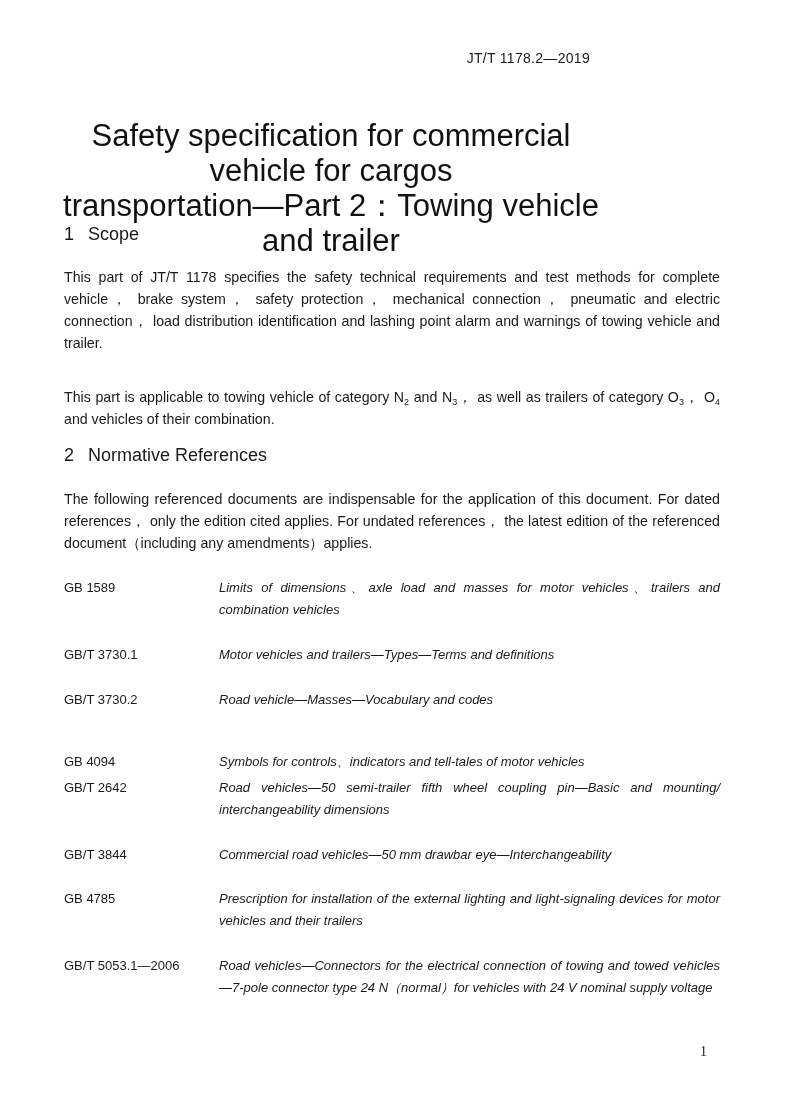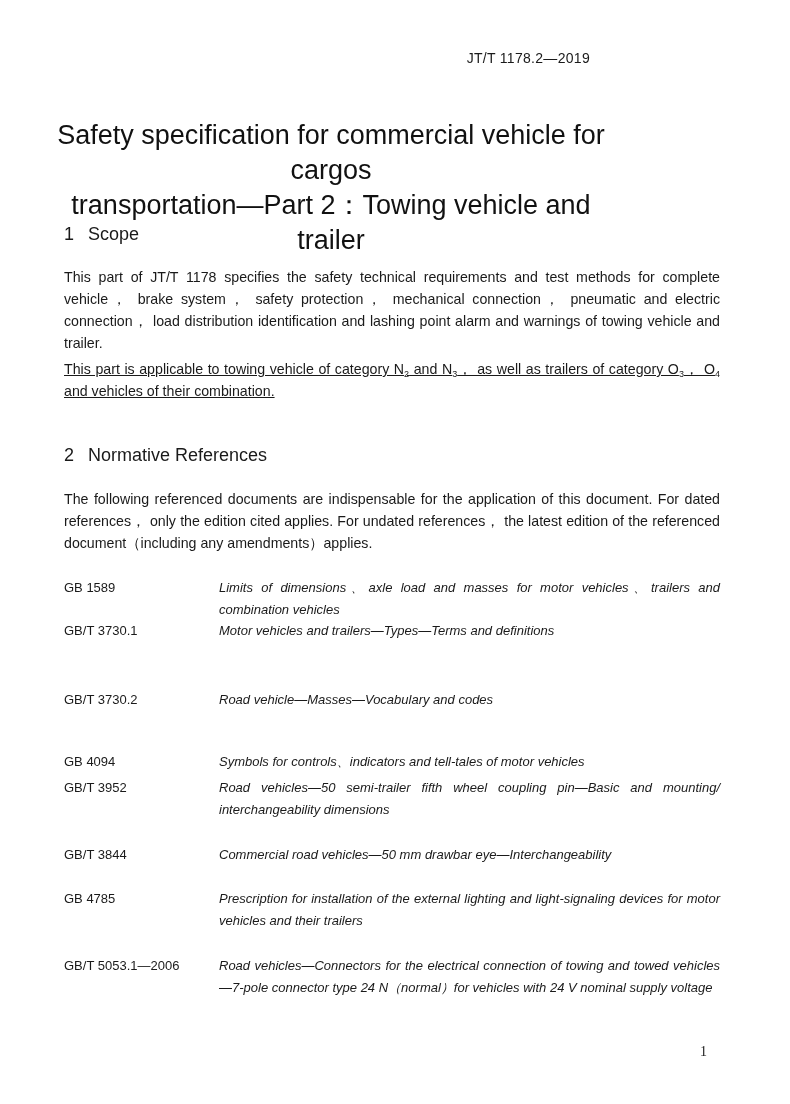--- a/index.html
+++ b/index.html
@@ -1,21 +1,21 @@
 <!DOCTYPE html>
 <html><head>
   <meta charset="utf-8">
   <style>
     html, body { margin: 0; padding: 0; background: #ffffff; }
     body { width: 790px; height: 1104px; position: relative; overflow: hidden; color: #1a1a1a;
       font-family: "Liberation Sans", "DejaVu Sans", sans-serif; }
     .page { position: absolute; left: 0; top: 0; width: 662px; height: 1104px; }
     .header-code { position: absolute; right: 72px; top: 50px; font-size: 14px; letter-spacing: 0.3px; }
     .title { position: absolute; left: 40px; right: 40px; top: 118px; text-align: center;
-      font-size: 27px; line-height: 35px; color: #111; }
+      font-size: 31px; line-height: 35px; color: #111; }
     .heading { position: absolute; left: 64px; font-size: 18px; }
     .heading .num { display: inline-block; width: 24px; }
     .para { position: absolute; left: 64px; width: 656px; font-size: 14.2px; line-height: 22px; text-align: justify; }
     .para.justify-lines { text-align-last: left; }
     sub { font-size: 9px; vertical-align: -3px; line-height: 0; }
     .ref { position: absolute; left: 64px; width: 656px; display: flex; font-size: 13px; line-height: 22px; }
     .ref .code { width: 155px; flex: 0 0 155px; }
     .ref .rtitle { flex: 1; font-style: italic; text-align: justify; text-align-last: left; }
     .page-number { position: absolute; left: 700px; top: 1044px; font-family: "Liberation Serif", serif; font-size: 14px; }
   </style>
@@ -30,48 +30,48 @@
     <div>Safety specification for commercial vehicle for cargos</div>
     <div>transportation—Part 2：Towing vehicle and trailer</div>
   </div>
 
   <div class="heading" style="top:224px;">
     <span class="num">1</span><span>Scope</span>
   </div>
 
   <div class="para justify-lines" style="top:266px;">This part of JT/T 1178 specifies the safety technical requirements and test methods for complete vehicle， brake system， safety protection， mechanical connection， pneumatic and electric connection， load distribution identification and lashing point alarm and warnings of towing vehicle and trailer.</div>
 
-  <div class="para justify-lines" style="top:358px;text-decoration:underline;">
+  <div class="para justify-lines" style="top:386px;">
     <span>This part is applicable to towing vehicle of category N</span><sub>2</sub><span> and N</span><sub>3</sub><span>， as well as trailers of category O</span><sub>3</sub><span>， O</span><sub>4</sub><span> and vehicles of their combination.</span>
   </div>
 
   <div class="heading" style="top:445px;">
     <span class="num">2</span><span>Normative References</span>
   </div>
 
   <div class="para justify-lines" style="top:488px;">The following referenced documents are indispensable for the application of this document. For dated references， only the edition cited applies. For undated references， the latest edition of the referenced document（including any amendments）applies.</div>
 
   <div class="ref" style="top:577px;">
     <div class="code">GB 1589</div>
     <div class="rtitle">Limits of dimensions、axle load and masses for motor vehicles、trailers and combination vehicles</div>
   </div>
-  <div class="ref" style="top:620px;">
+  <div class="ref" style="top:644px;">
     <div class="code">GB/T 3730.1</div>
     <div class="rtitle">Motor vehicles and trailers—Types—Terms and definitions</div>
   </div>
   <div class="ref" style="top:689px;">
     <div class="code">GB/T 3730.2</div>
     <div class="rtitle">Road vehicle—Masses—Vocabulary and codes</div>
   </div>
   <div class="ref" style="top:751px;">
     <div class="code">GB 4094</div>
     <div class="rtitle">Symbols for controls、indicators and tell-tales of motor vehicles</div>
   </div>
   <div class="ref" style="top:777px;">
-    <div class="code">GB/T 3952</div>
+    <div class="code">GB/T 2642</div>
     <div class="rtitle">Road vehicles—50 semi-trailer fifth wheel coupling pin—Basic and mounting/ interchangeability dimensions</div>
   </div>
   <div class="ref" style="top:844px;">
     <div class="code">GB/T 3844</div>
     <div class="rtitle">Commercial road vehicles—50 mm drawbar eye—Interchangeability</div>
   </div>
   <div class="ref" style="top:888px;">
     <div class="code">GB 4785</div>
     <div class="rtitle">Prescription for installation of the external lighting and light-signaling devices for motor vehicles and their trailers</div>
   </div>

